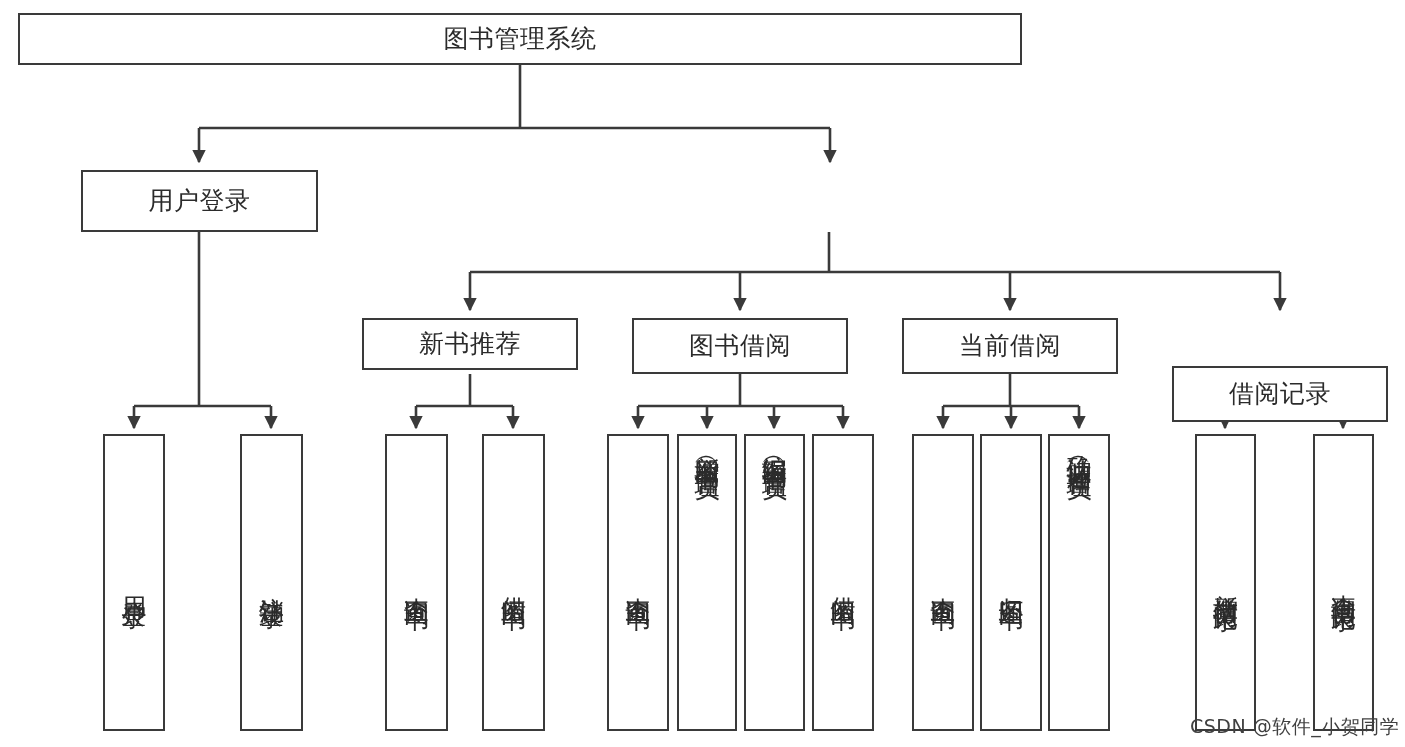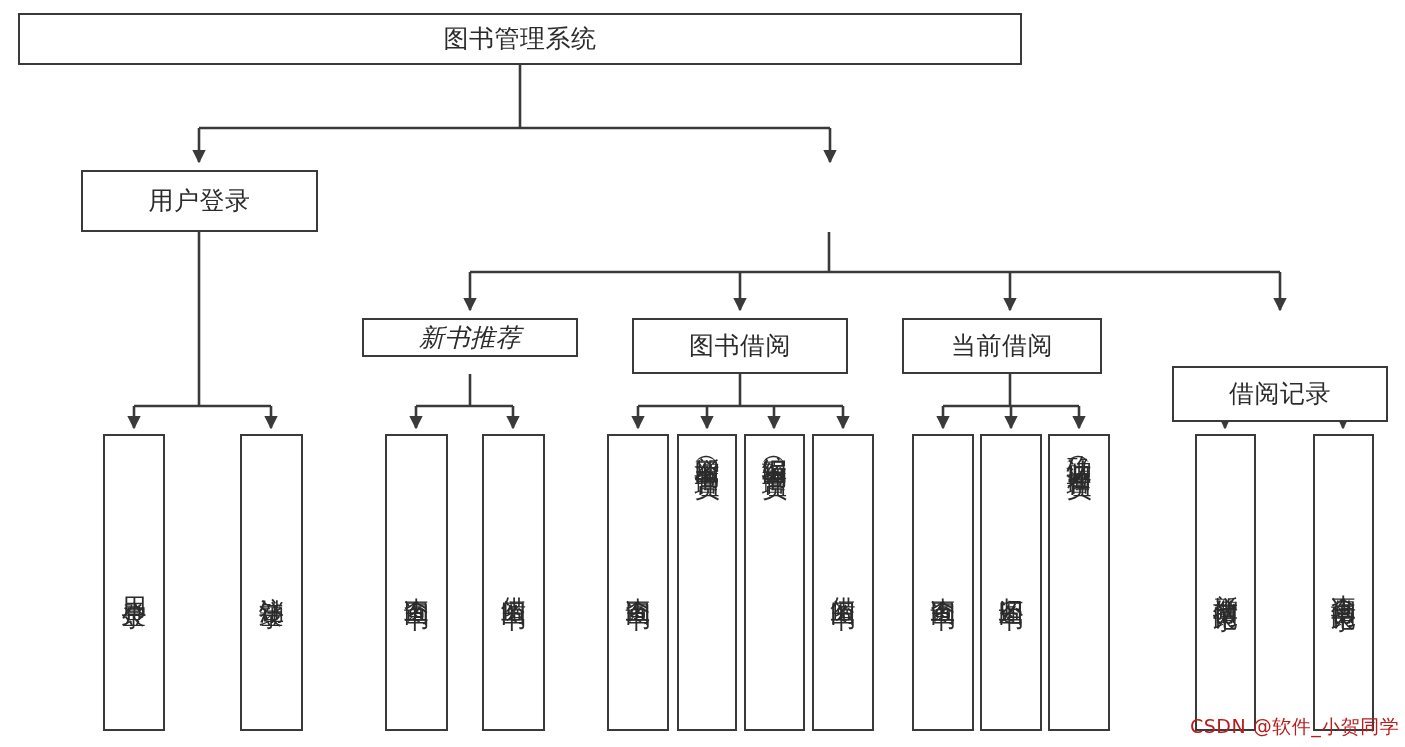--- a/index.html
+++ b/index.html
@@ -56,21 +56,21 @@
     writing-mode: vertical-rl;
     text-orientation: upright;
     font-size: 25px;
     line-height: 1.0;
     letter-spacing: 3px;
     white-space: nowrap;
   }
   .watermark {
     position: absolute;
     font-size: 19px;
-    color: #b91c1c;
+    color: #404040;
     letter-spacing: 0.5px;
     white-space: nowrap;
     font-family: "DejaVu Sans", "Liberation Sans", sans-serif;
   }
 </style>
 </head>
 <body>
 
 <div id="canvas">
 
@@ -125,27 +125,27 @@
   </svg>
 
   <div class="node root h" style="left:18px; top:13px; width:1004px; height:52px;">
     <span class="lbl">图书管理系统</span>
   </div>
 
   <div class="node h" style="left:81px; top:170px; width:237px; height:62px;">
     <span class="lbl">用户登录</span>
   </div>
 
-  <div class="node h" style="left:362px; top:318px; width:216px; height:39px;font-style:italic;">
+  <div class="node h" style="left:362px; top:318px; width:216px; height:52px;">
     <span class="lbl">新书推荐</span>
   </div>
   <div class="node h" style="left:632px; top:318px; width:216px; height:56px;">
     <span class="lbl">图书借阅</span>
   </div>
-  <div class="node h" style="left:902px; top:318px; width:200px; height:56px;">
+  <div class="node h" style="left:902px; top:318px; width:216px; height:56px;">
     <span class="lbl">当前借阅</span>
   </div>
   <div class="node h" style="left:1172px; top:318px; width:216px; height:56px;margin-top:48px;">
     <span class="lbl">借阅记录</span>
   </div>
 
   <div class="node v" style="left:103px; top:434px; width:62px; height:297px; align-items:center;">
     <span class="lbl">用户登录</span>
   </div>
   <div class="node v" style="left:240px; top:434px; width:63px; height:297px; align-items:center;">

